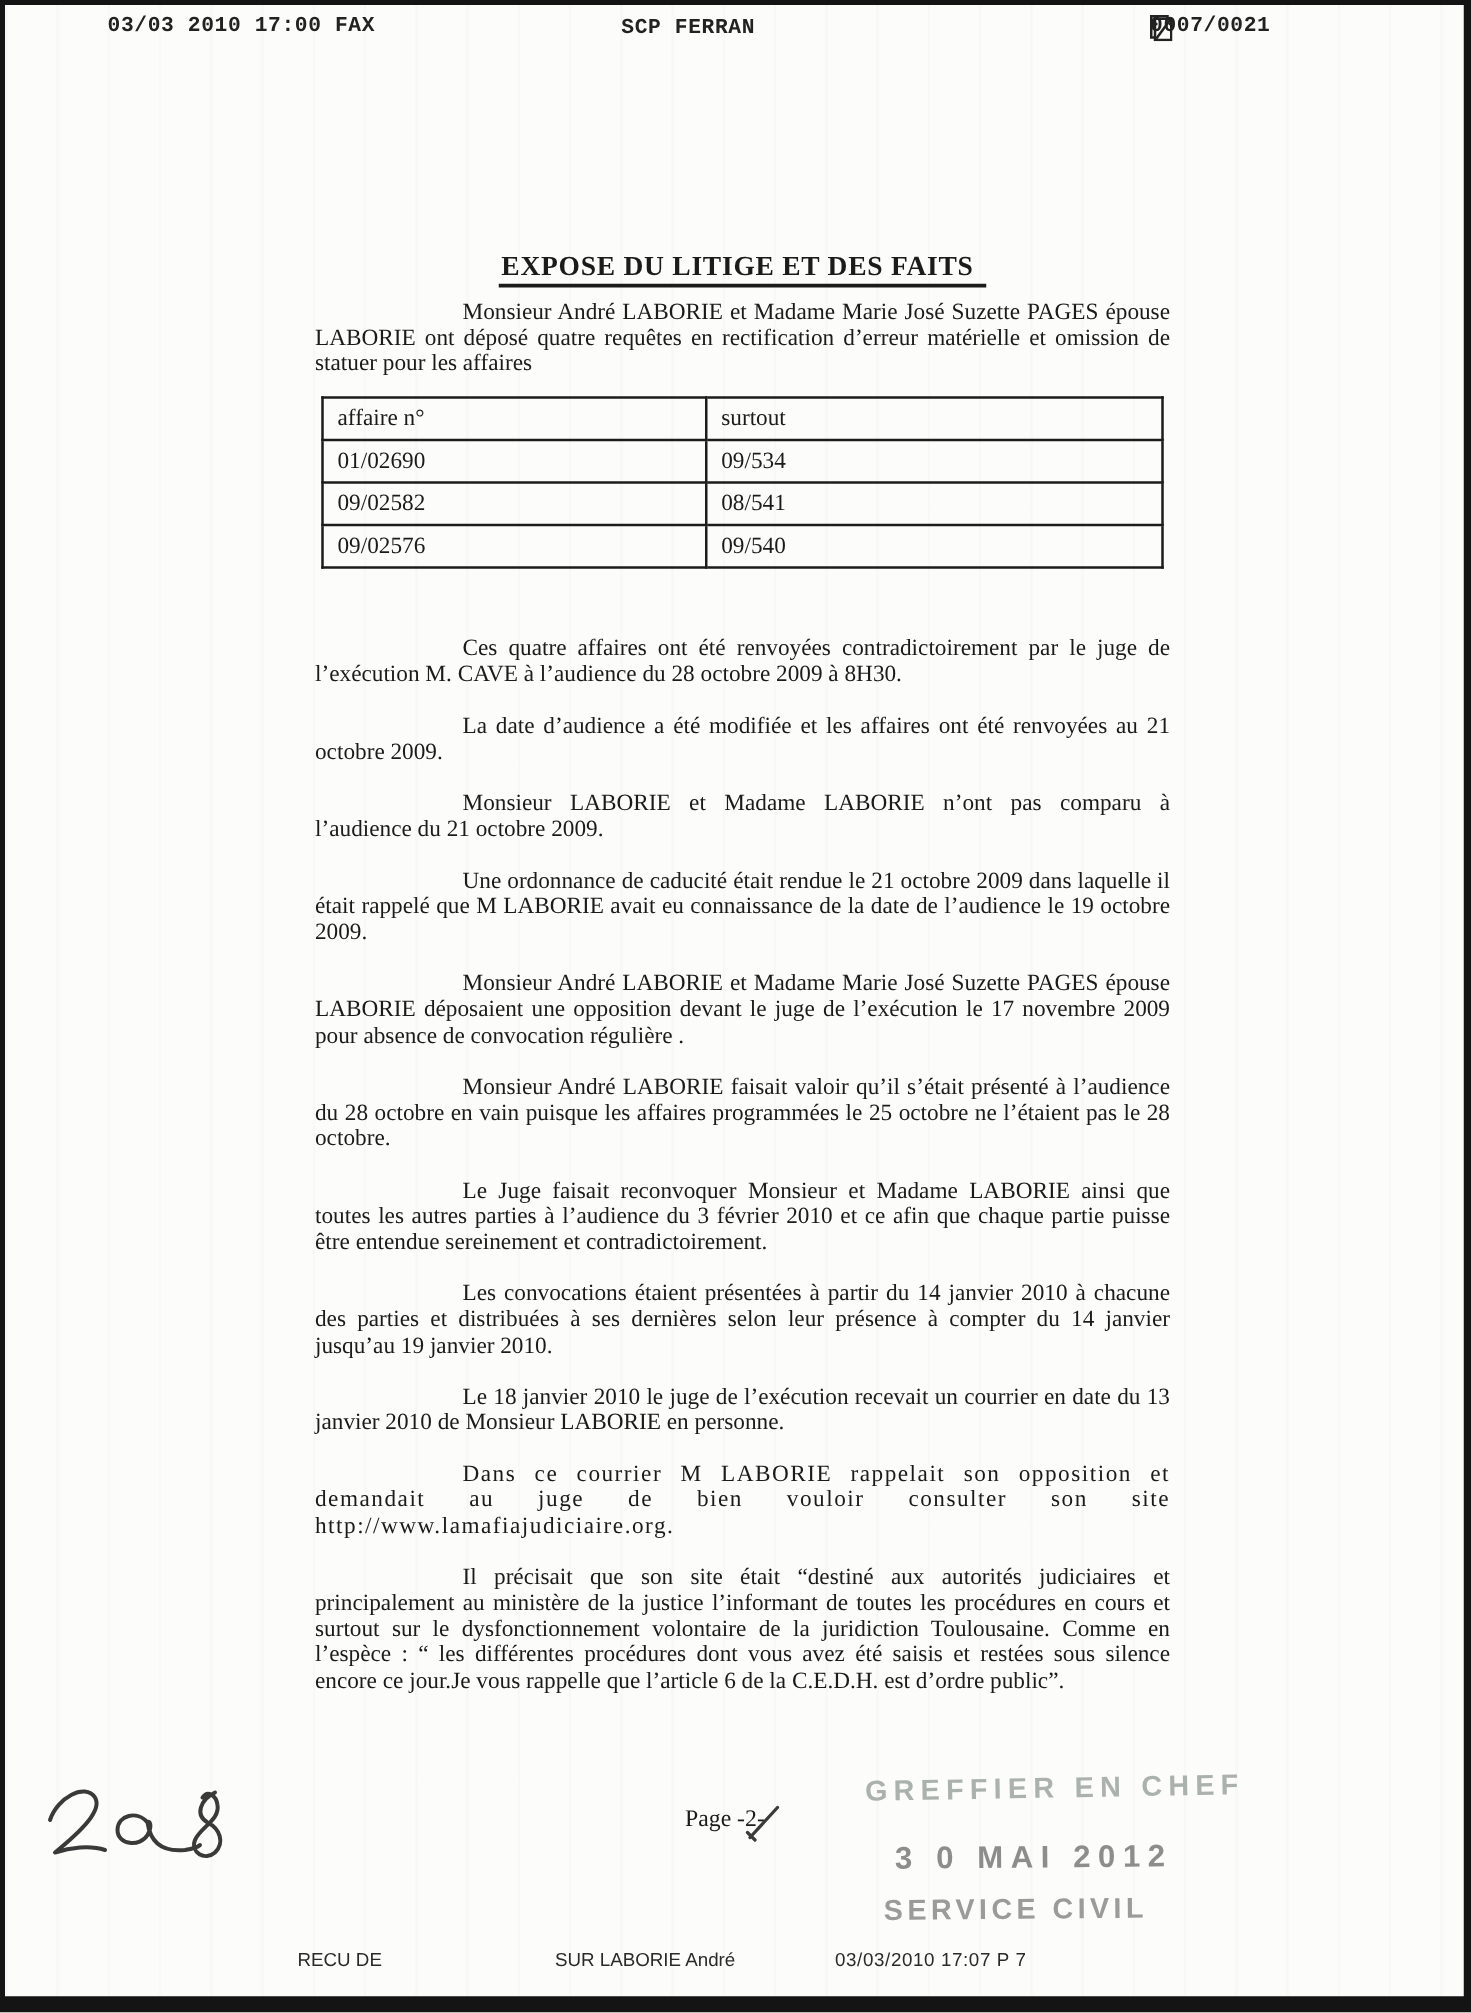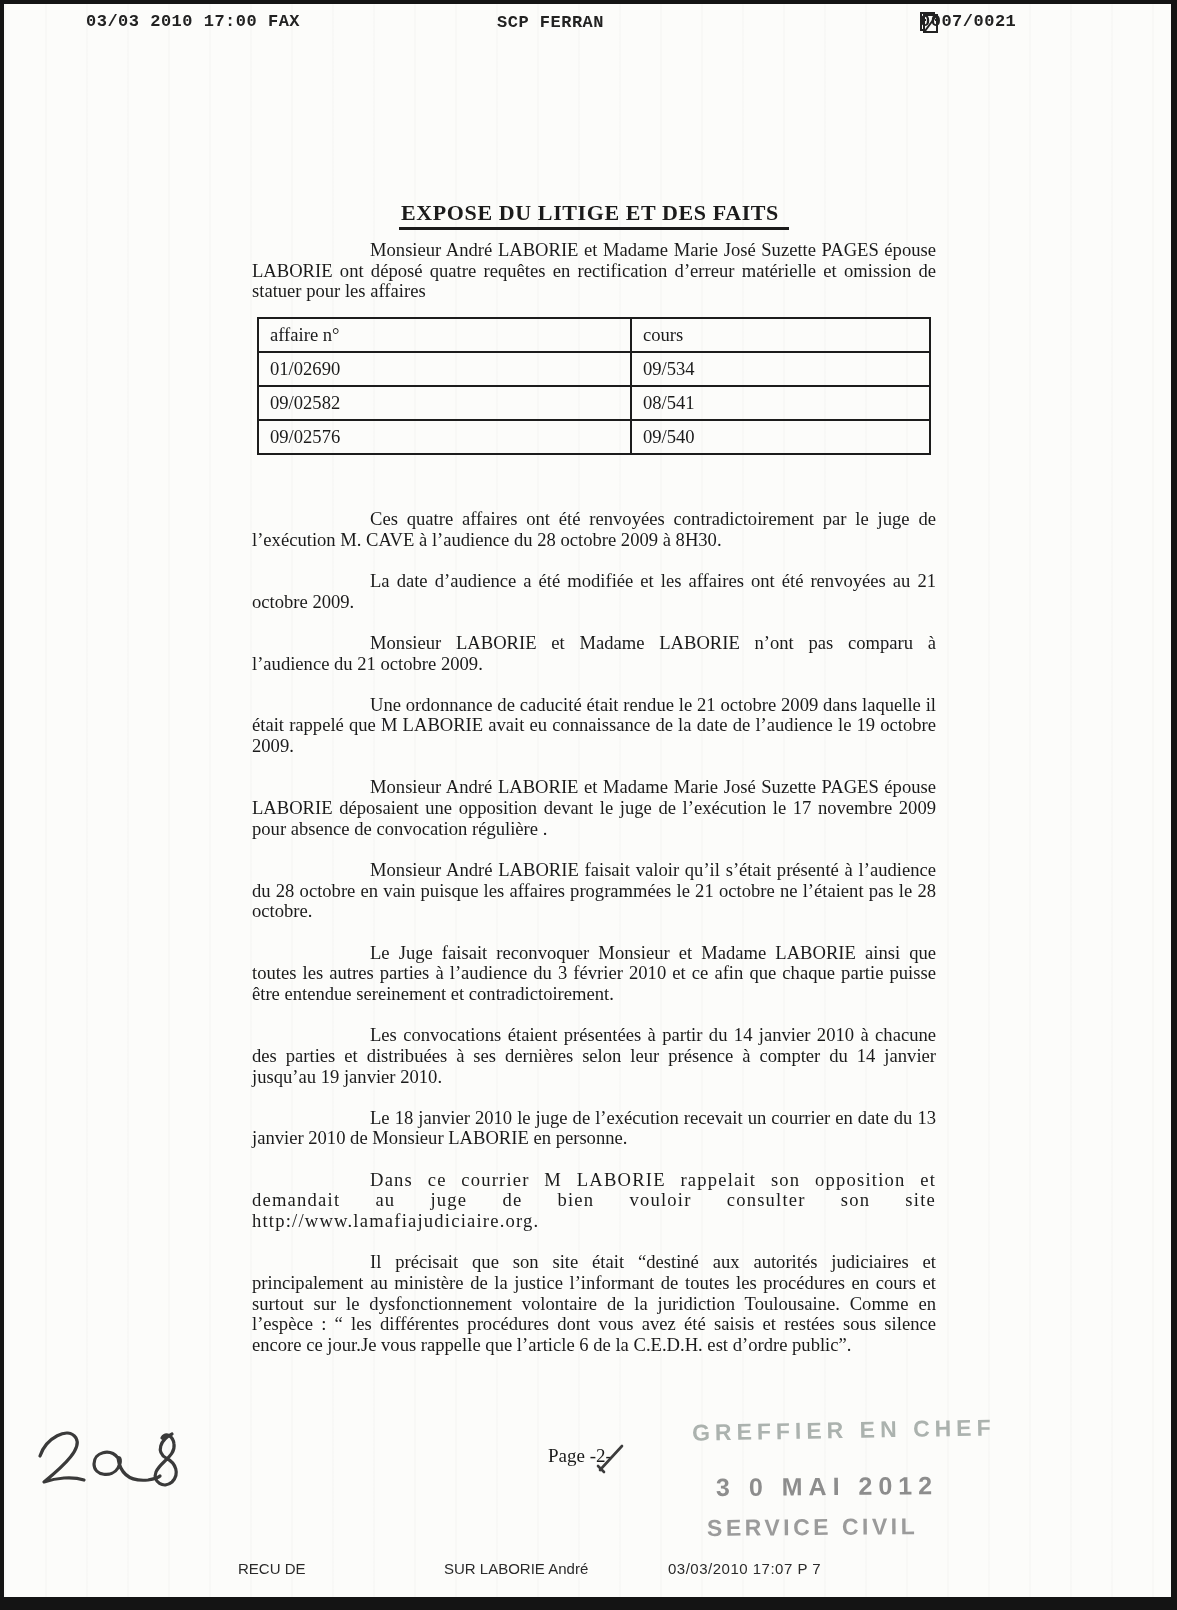--- a/index.html
+++ b/index.html
@@ -62,21 +62,21 @@
     border-collapse: collapse;
     font-size: 18.6px;
   }
   table.cases th, table.cases td {
     border: 2px solid #1c1c1c;
     font-weight: normal;
     text-align: left;
     padding: 3px 6px 3px 11px;
     height: 34px;
   }
-  table.cases th:first-child, table.cases td:first-child { width: 373px; }
+  table.cases th:first-child, table.cases td:first-child { width: 307px; }
 
   .body-paragraphs {
     position: absolute;
     left: 248px; top: 505px; width: 684px;
     font-size: 18.6px;
     line-height: 20.7px;
   }
   .body-paragraphs p.para {
     text-align: justify;
     text-indent: 118px;
@@ -155,21 +155,21 @@
   <div class="doc-title">
     <span class="u">EXPOSE DU LITIGE ET DES FAITS</span>
   </div>
 
   <p class="intro">Monsieur André LABORIE et Madame Marie José Suzette PAGES épouse LABORIE ont déposé quatre requêtes en rectification d’erreur matérielle et omission de statuer pour les affaires</p>
 
   <table class="cases">
     <thead>
       <tr>
           <th>affaire n°</th>
-          <th>cours</th>
+          <th>surtout</th>
         </tr>
     </thead>
     <tbody>
         <tr>
           <td>01/02690</td>
           <td>09/534</td>
         </tr>
         <tr>
           <td>09/02582</td>
           <td>08/541</td>
@@ -180,21 +180,21 @@
         </tr>
       </tbody>
   </table>
 
   <div class="body-paragraphs">
       <p class="para">Ces quatre affaires ont été renvoyées contradictoirement par le juge de l’exécution M. CAVE à l’audience du 28 octobre 2009 à 8H30.</p>
       <p class="para">La date d’audience a été modifiée et les affaires ont été renvoyées au 21 octobre 2009.</p>
       <p class="para">Monsieur LABORIE et Madame LABORIE n’ont pas comparu à l’audience du 21 octobre 2009.</p>
       <p class="para">Une ordonnance de caducité était rendue le 21 octobre 2009 dans laquelle il était rappelé que M LABORIE avait eu connaissance de la date de l’audience le 19 octobre 2009.</p>
       <p class="para">Monsieur André LABORIE et Madame Marie José Suzette PAGES épouse LABORIE déposaient une opposition devant le juge de l’exécution le 17 novembre 2009 pour absence de convocation régulière .</p>
-      <p class="para">Monsieur André LABORIE faisait valoir qu’il s’était présenté à l’audience du 28 octobre en vain puisque les affaires programmées le 21 octobre ne l’étaient pas le 28 octobre.</p>
+      <p class="para">Monsieur André LABORIE faisait valoir qu’il s’était présenté à l’audience du 28 octobre en vain puisque les affaires programmées le 25 octobre ne l’étaient pas le 28 octobre.</p>
       <p class="para">Le Juge faisait reconvoquer Monsieur et Madame LABORIE ainsi que toutes les autres parties à l’audience du 3 février 2010 et ce afin que chaque partie puisse être entendue sereinement et contradictoirement.</p>
       <p class="para">Les convocations étaient présentées à partir du 14 janvier 2010 à chacune des parties et distribuées à ses dernières selon leur présence à compter du 14 janvier jusqu’au 19 janvier 2010.</p>
       <p class="para">Le 18 janvier 2010 le juge de l’exécution recevait un courrier en date du 13 janvier 2010 de Monsieur LABORIE en personne.</p>
       <p class="para wide">Dans ce courrier M LABORIE rappelait son opposition et demandait au juge de bien vouloir consulter son site http://www.lamafiajudiciaire.org.</p>
       <p class="para">Il précisait que son site était “destiné aux autorités judiciaires et principalement au ministère de la justice l’informant de toutes les procédures en cours et surtout sur le dysfonctionnement volontaire de la juridiction Toulousaine. Comme en l’espèce : “ les différentes procédures dont vous avez été saisis et restées sous silence encore ce jour.Je vous rappelle que l’article 6 de la C.E.D.H. est d’ordre public”.</p>
     </div>
 
   <div class="page-label">Page -2-</div>
   <svg class="page-slash" width="34" height="36" viewBox="0 0 34 36">
     <path d="M4,30 L26,6 M2,26 L8,32" fill="none" stroke="#3c3c3c" stroke-width="2.6" stroke-linecap="round"></path>

